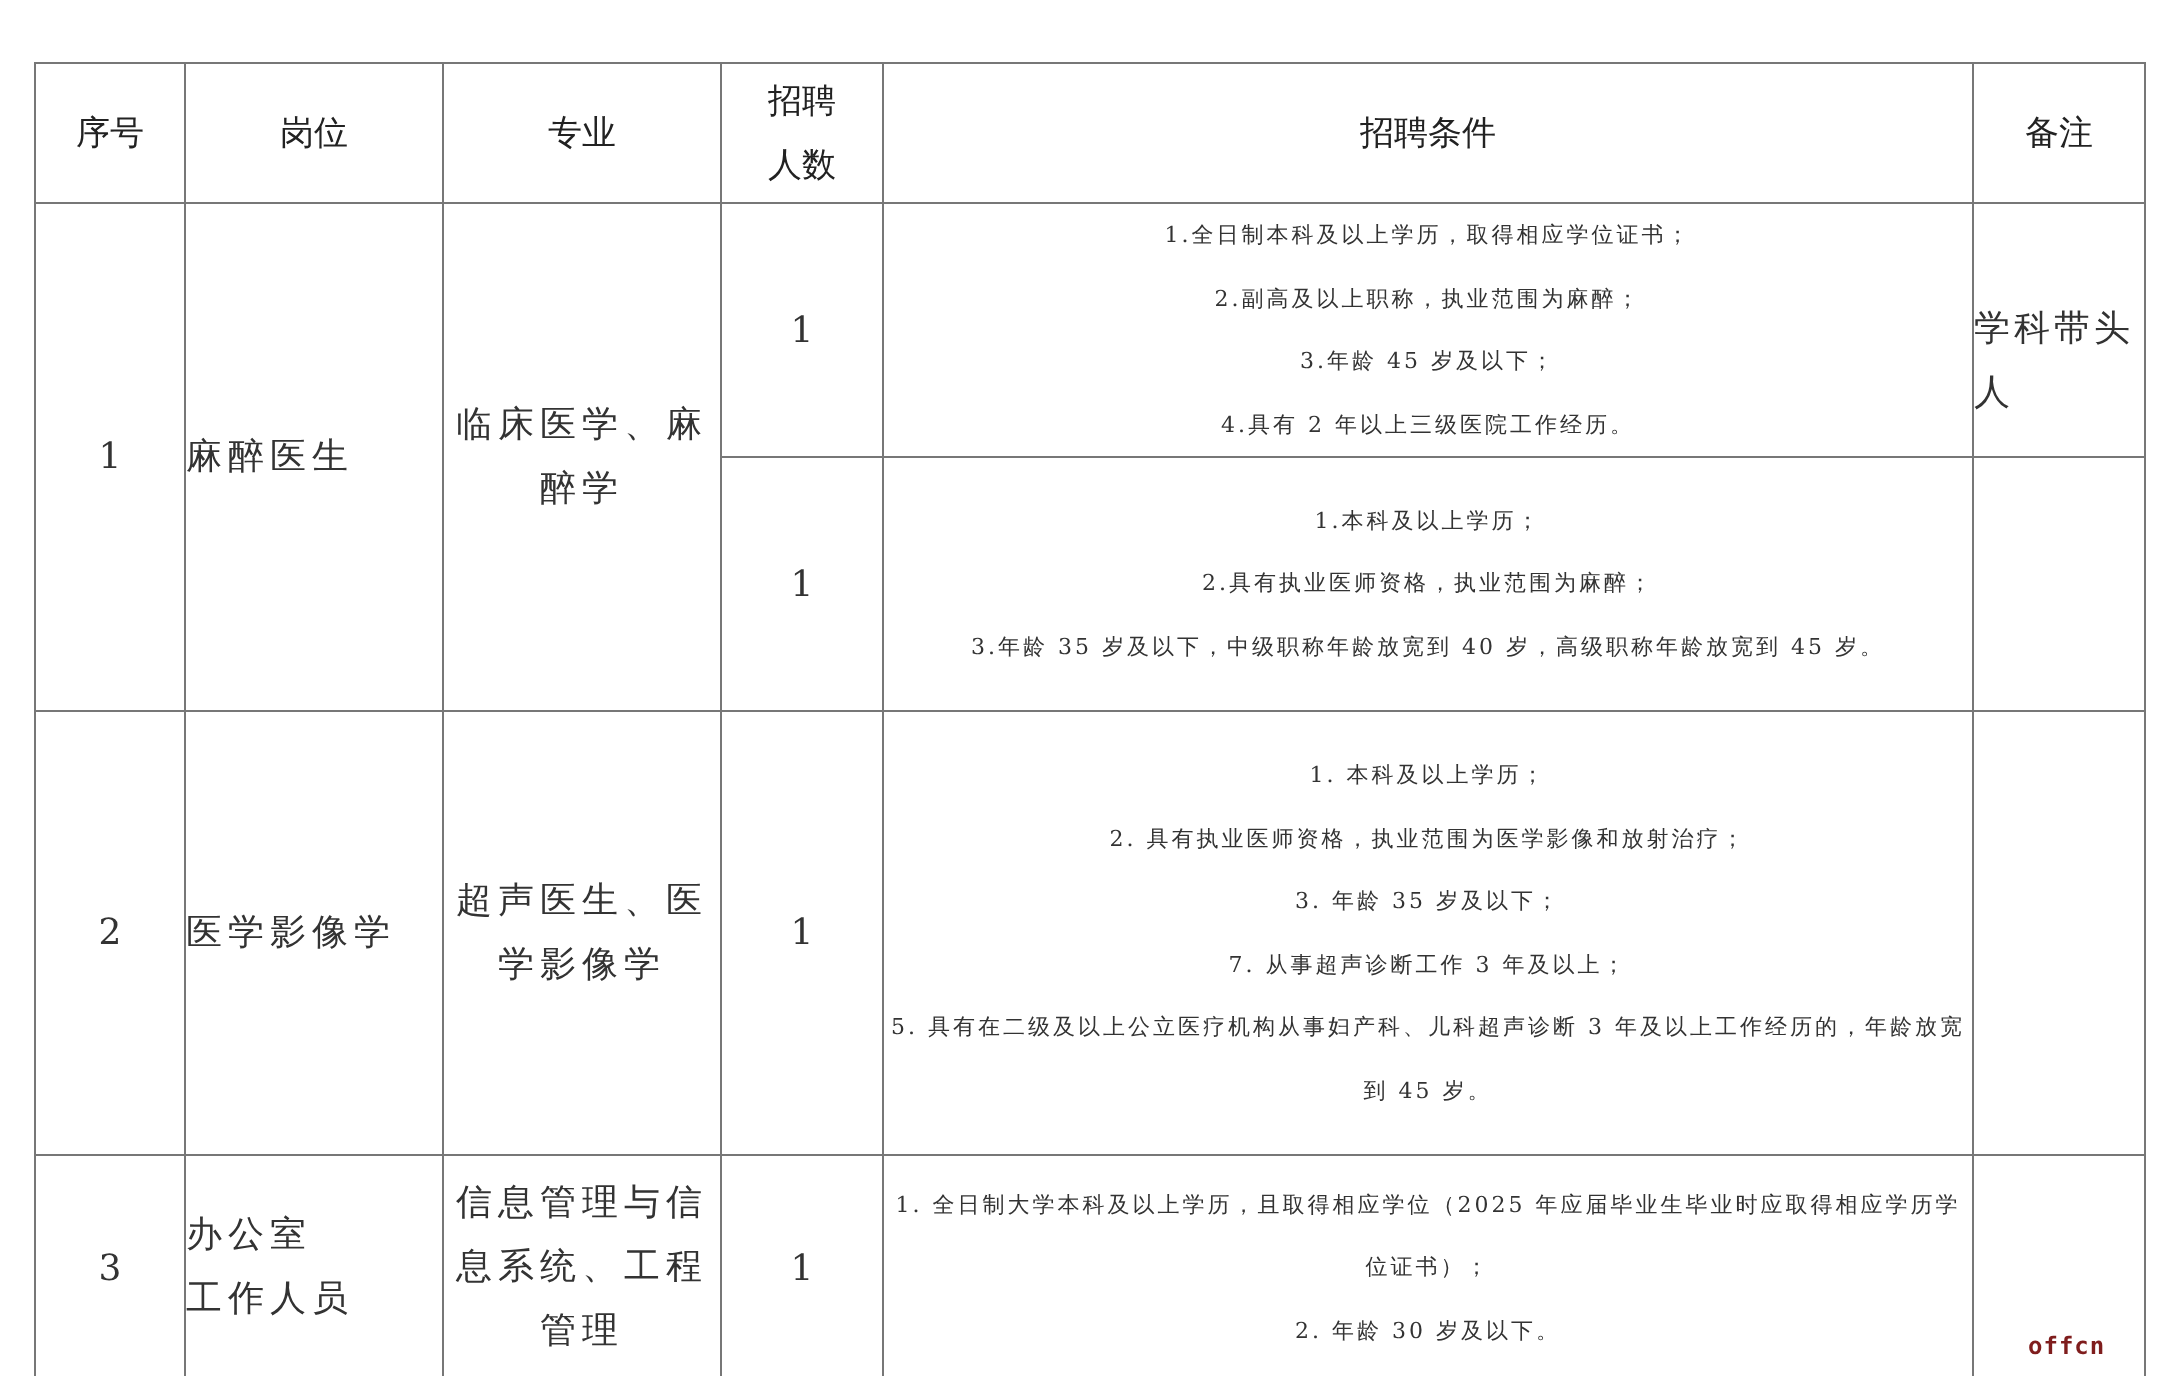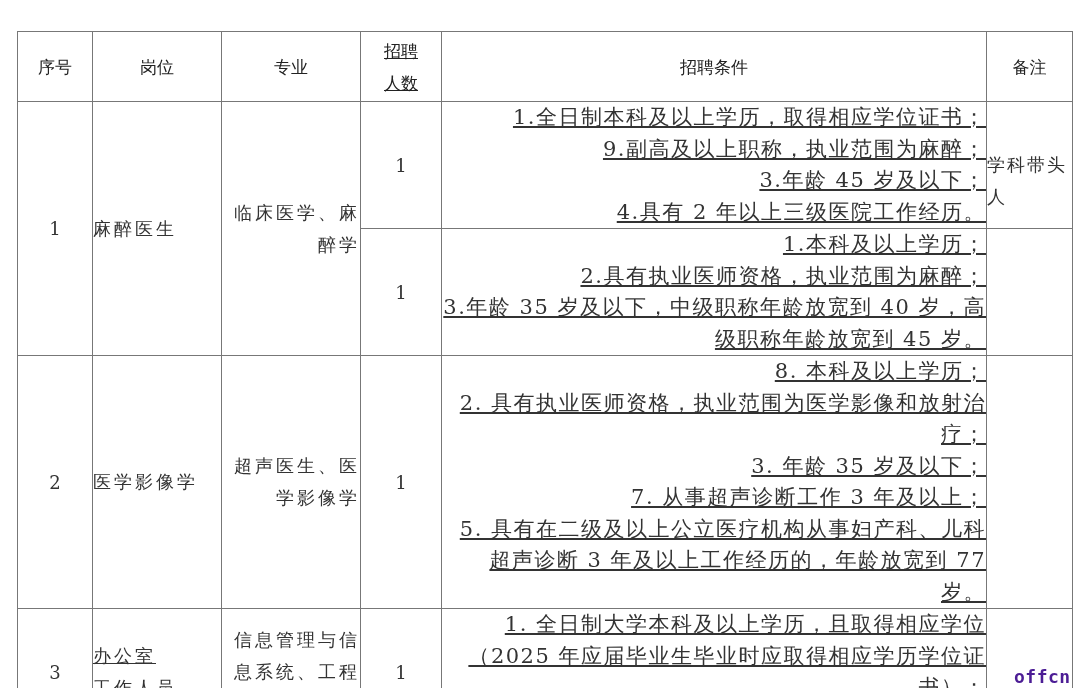--- a/index.html
+++ b/index.html
@@ -13,32 +13,32 @@
   table.recruit td, table.recruit th {
     border: 1.3px solid #777;
     padding: 0;
     vertical-align: middle;
   }
   th { font-family: "DejaVu Sans", "Liberation Sans", sans-serif; font-weight: normal;
        font-size: 17px; color: #222; text-align: center; line-height: 32px; }
   .hdr-row { height: 70px; }
   td.center { text-align: center; font-size: 18px; }
   td.job { text-align: left; font-size: 18px; letter-spacing: 3px; line-height: 32px; }
-  td.major { text-align: right; font-size: 18px; padding: 0 6px 0 8px; letter-spacing: 3px; line-height: 32px; }
-  td.cond { text-align: right; font-size: 21px; padding: 0 6px 0 6px; line-height: 31.5px; letter-spacing: 1.5px; }
+  td.major { text-align: center; font-size: 18px; padding: 0 6px 0 8px; letter-spacing: 3px; line-height: 32px; }
+  td.cond { text-align: center; font-size: 11px; padding: 0 6px 0 6px; line-height: 31.5px; letter-spacing: 1.5px; }
   td.note { text-align: left; font-size: 18px; padding: 0 8px; line-height: 32px; letter-spacing: 2px; vertical-align: top; margin-left: 15px; }
   td.note .inner { padding-top: 32px; }
-  .cond-line { display: block; white-space: normal; text-decoration: underline; }
+  .cond-line { display: block; white-space: normal; }
   .r1a { height: 125px; }
   .r1b { height: 127px; }
   .r2 { height: 222px; }
   .r3 { height: 113px; }
-  .watermark { position: absolute; left: 1014px; top: 666px; color: #4c1d95;
+  .watermark { position: absolute; left: 1014px; top: 666px; color: #7f1d1d;
                font-family: "DejaVu Sans Mono", "Liberation Mono", monospace; font-weight: bold;
-               font-size: 18px; letter-spacing: 0.5px; }
+               font-size: 12px; letter-spacing: 0.5px; }
 </style>
 </head>
 <body>
 
 <table class="recruit">
   <colgroup>
     <col style="width:75px">
     <col style="width:129px">
     <col style="width:139px">
     <col style="width:81px">
@@ -60,21 +60,21 @@
   </thead>
   <tbody>
 
     <tr class="r1a">
       <td class="center" rowspan="2">1</td>
       <td class="job" rowspan="2">麻醉医生</td>
       <td class="major" rowspan="2">临床医学、麻醉学</td>
       <td class="center">1</td>
       <td class="cond">
         <span class="cond-line">1.全日制本科及以上学历，取得相应学位证书；</span>
-        <span class="cond-line">9.副高及以上职称，执业范围为麻醉；</span>
+        <span class="cond-line">2.副高及以上职称，执业范围为麻醉；</span>
         <span class="cond-line">3.年龄 45 岁及以下；</span>
         <span class="cond-line">4.具有 2 年以上三级医院工作经历。</span>
       </td>
       <td class="note">
         <div class="inner">学科带头人</div>
       </td>
     </tr>
 
     <tr class="r1b">
       <td class="center">1</td>
@@ -85,25 +85,25 @@
       </td>
       <td class="note"></td>
     </tr>
 
     <tr class="r2">
       <td class="center">2</td>
       <td class="job">医学影像学</td>
       <td class="major">超声医生、医学影像学</td>
       <td class="center">1</td>
       <td class="cond">
-        <span class="cond-line">8. 本科及以上学历；</span>
+        <span class="cond-line">1. 本科及以上学历；</span>
         <span class="cond-line">2. 具有执业医师资格，执业范围为医学影像和放射治疗；</span>
         <span class="cond-line">3. 年龄 35 岁及以下；</span>
         <span class="cond-line">7. 从事超声诊断工作 3 年及以上；</span>
-        <span class="cond-line">5. 具有在二级及以上公立医疗机构从事妇产科、儿科超声诊断 3 年及以上工作经历的，年龄放宽到 77 岁。</span>
+        <span class="cond-line">5. 具有在二级及以上公立医疗机构从事妇产科、儿科超声诊断 3 年及以上工作经历的，年龄放宽到 45 岁。</span>
       </td>
       <td class="note"></td>
     </tr>
 
     <tr class="r3">
       <td class="center">3</td>
       <td class="job">
         <span class="cond-line">办公室</span>
         <span class="cond-line">工作人员</span>
       </td>

